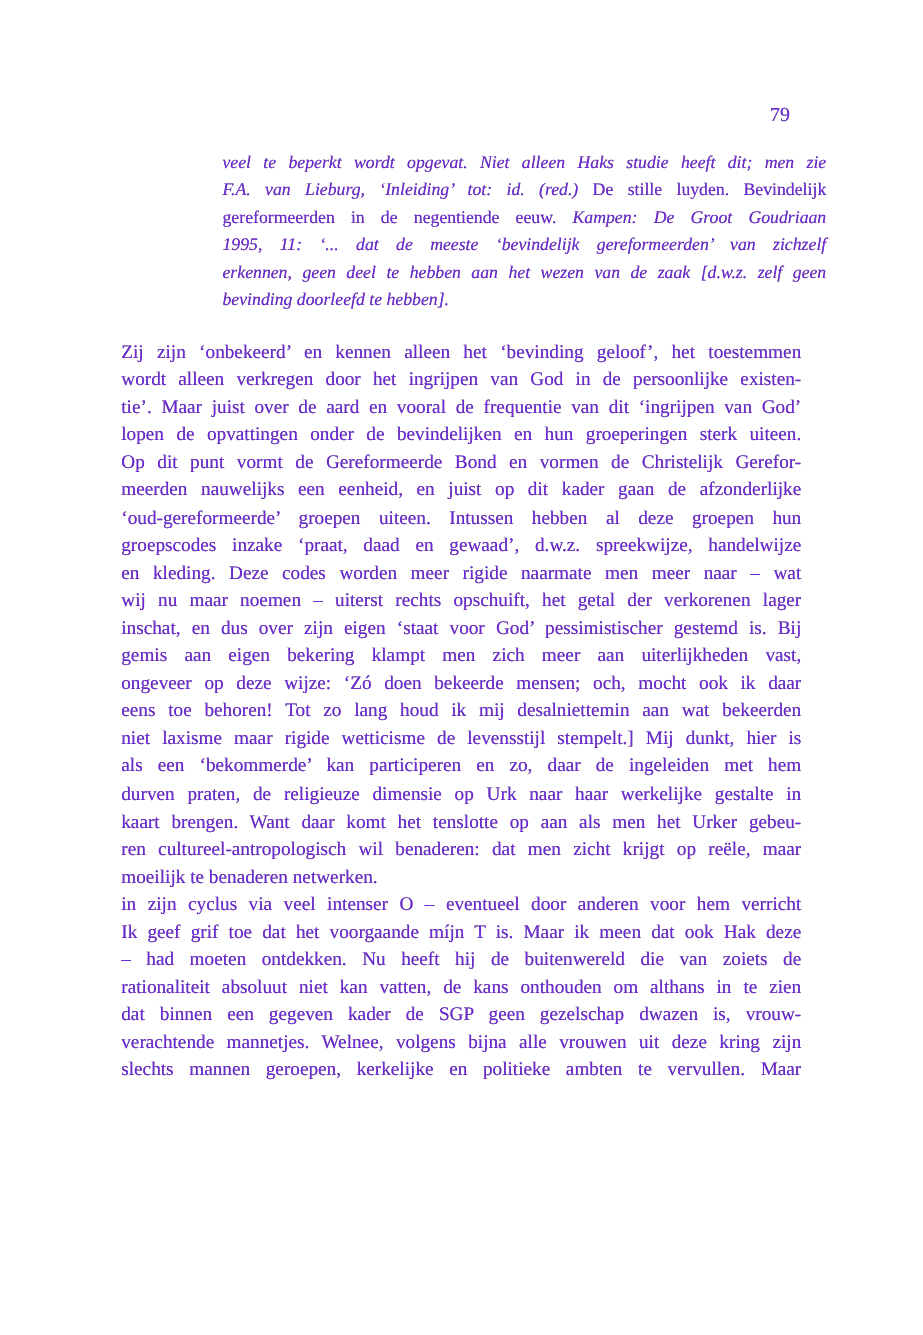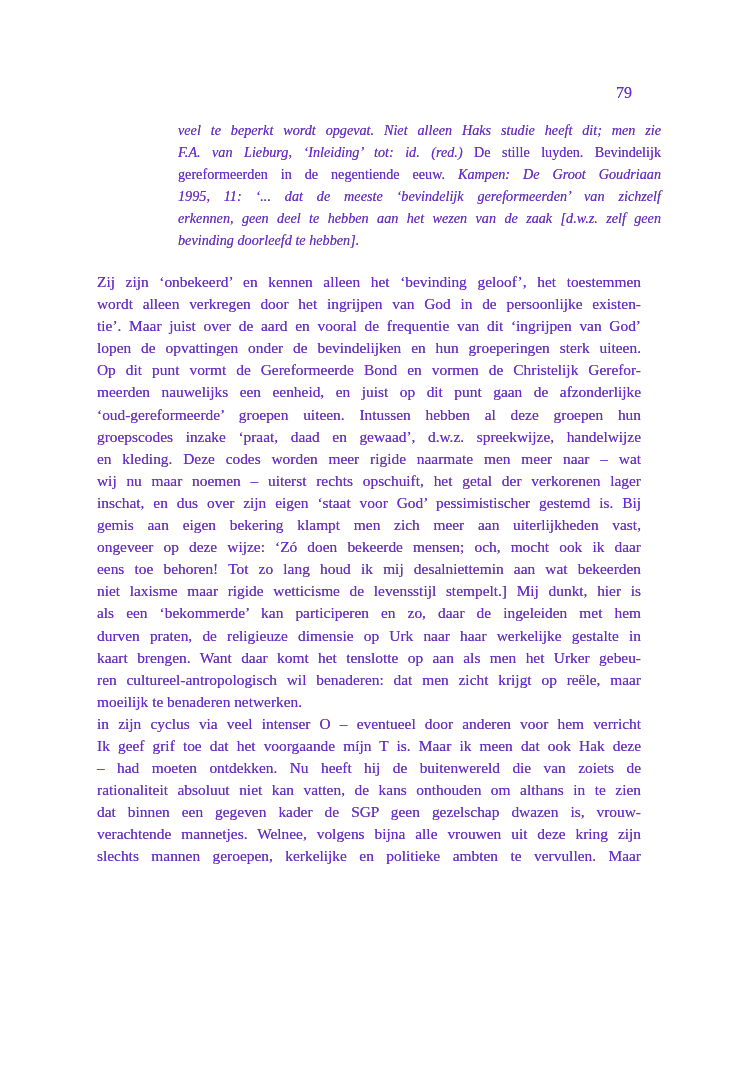--- a/index.html
+++ b/index.html
@@ -76,21 +76,21 @@
       <div class="line noj"><span class="it">bevinding doorleefd te hebben].</span></div>
     </div>
 
   <div class="bodytext">
       <div class="para">
         <div class="line"><span class="rm">Zij zijn ‘onbekeerd’ en kennen alleen het ‘bevinding geloof’, het toestemmen</span></div>
         <div class="line"><span class="rm">wordt alleen verkregen door het ingrijpen van God in de persoonlijke existen-</span></div>
         <div class="line"><span class="rm">tie’. Maar juist over de aard en vooral de frequentie van dit ‘ingrijpen van God’</span></div>
         <div class="line"><span class="rm">lopen de opvattingen onder de bevindelijken en hun groeperingen sterk uiteen.</span></div>
         <div class="line"><span class="rm">Op dit punt vormt de Gereformeerde Bond en vormen de Christelijk Gerefor-</span></div>
-        <div class="line"><span class="rm">meerden nauwelijks een eenheid, en juist op dit punt gaan de afzonderlijke</span></div>
+        <div class="line"><span class="rm">meerden nauwelijks een eenheid, en juist op dit kader gaan de afzonderlijke</span></div>
         <div class="line"><span class="rm">‘oud-gereformeerde’ groepen uiteen. Intussen hebben al deze groepen hun</span></div>
         <div class="line"><span class="rm">groepscodes inzake ‘praat, daad en gewaad’, d.w.z. spreekwijze, handelwijze</span></div>
         <div class="line"><span class="rm">en kleding. Deze codes worden meer rigide naarmate men meer naar – wat</span></div>
         <div class="line"><span class="rm">wij nu maar noemen – uiterst rechts opschuift, het getal der verkorenen lager</span></div>
         <div class="line"><span class="rm">inschat, en dus over zijn eigen ‘staat voor God’ pessimistischer gestemd is. Bij</span></div>
         <div class="line"><span class="rm">gemis aan eigen bekering klampt men zich meer aan uiterlijkheden vast,</span></div>
         <div class="line"><span class="rm">ongeveer op deze wijze: ‘Zó doen bekeerde mensen; och, mocht ook ik daar</span></div>
         <div class="line"><span class="rm">eens toe behoren! Tot zo lang houd ik mij desalniettemin aan wat bekeerden</span></div>
         <div class="line"><span class="rm">niet laxisme maar rigide wetticisme de levensstijl stempelt.] Mij dunkt, hier is</span></div>
         <div class="line"><span class="rm">als een ‘bekommerde’ kan participeren en zo, daar de ingeleiden met hem</span></div>

